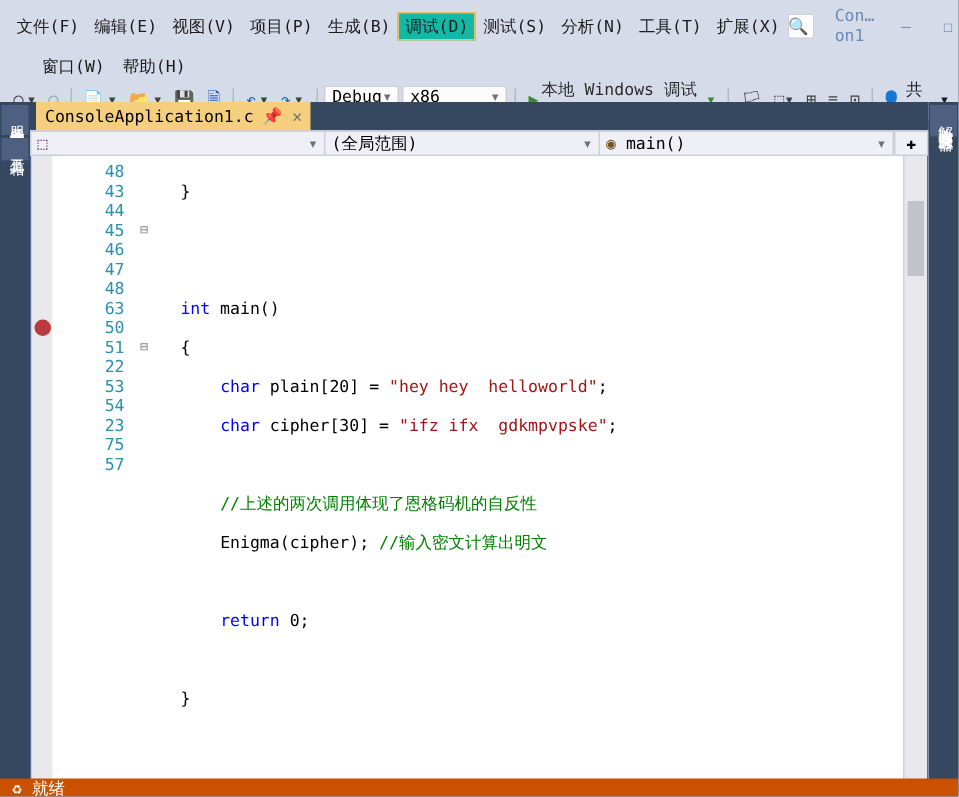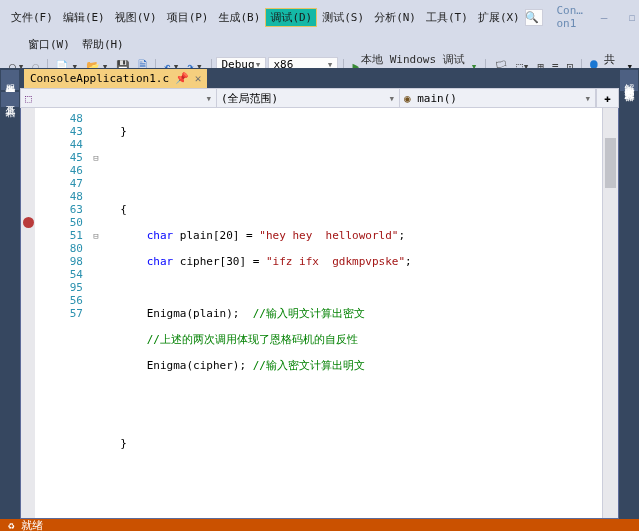--- a/index.html
+++ b/index.html
@@ -179,25 +179,25 @@
         <div>48</div>
           <div>43</div>
           <div>44</div>
           <div>45</div>
           <div>46</div>
           <div>47</div>
           <div>48</div>
           <div>63</div>
           <div>50</div>
           <div>51</div>
-          <div>80</div>
-          <div>98</div>
+          <div>22</div>
+          <div>53</div>
           <div>54</div>
-          <div>95</div>
-          <div>56</div>
+          <div>23</div>
+          <div>75</div>
           <div>57</div>
       </div>
       <div class="fold-col">
         <div></div>
           <div></div>
           <div></div>
           <div>⊟</div>
           <div></div>
           <div></div>
           <div></div>
@@ -208,28 +208,29 @@
           <div></div>
           <div></div>
           <div></div>
           <div></div>
           <div></div>
       </div>
       <div class="code">
 <div>  <span>}</span></div>
 <div></div>
 <div></div>
+<div>  <span class="kw">int</span><span> main()</span></div>
 <div>  <span>{</span></div>
 <div>      <span class="kw">char</span><span> plain[20] = </span><span class="str">"hey hey  helloworld"</span><span>;</span></div>
 <div>      <span class="kw">char</span><span> cipher[30] = </span><span class="str">"ifz ifx  gdkmpvpske"</span><span>;</span></div>
 <div></div>
-<div>      <span>Enigma(plain);  </span><span class="cmt">//输入明文计算出密文</span></div>
 <div>      <span class="cmt">//上述的两次调用体现了恩格码机的自反性</span></div>
 <div>      <span>Enigma(cipher); </span><span class="cmt">//输入密文计算出明文</span></div>
 <div></div>
+<div>      <span class="kw">return</span><span> 0;</span></div>
 <div></div>
 <div>  <span>}</span></div>
 <div></div>
       </div>
       <div class="vscroll">
           <div class="thumb"></div>
         </div>
     </div>
 
   </div>

